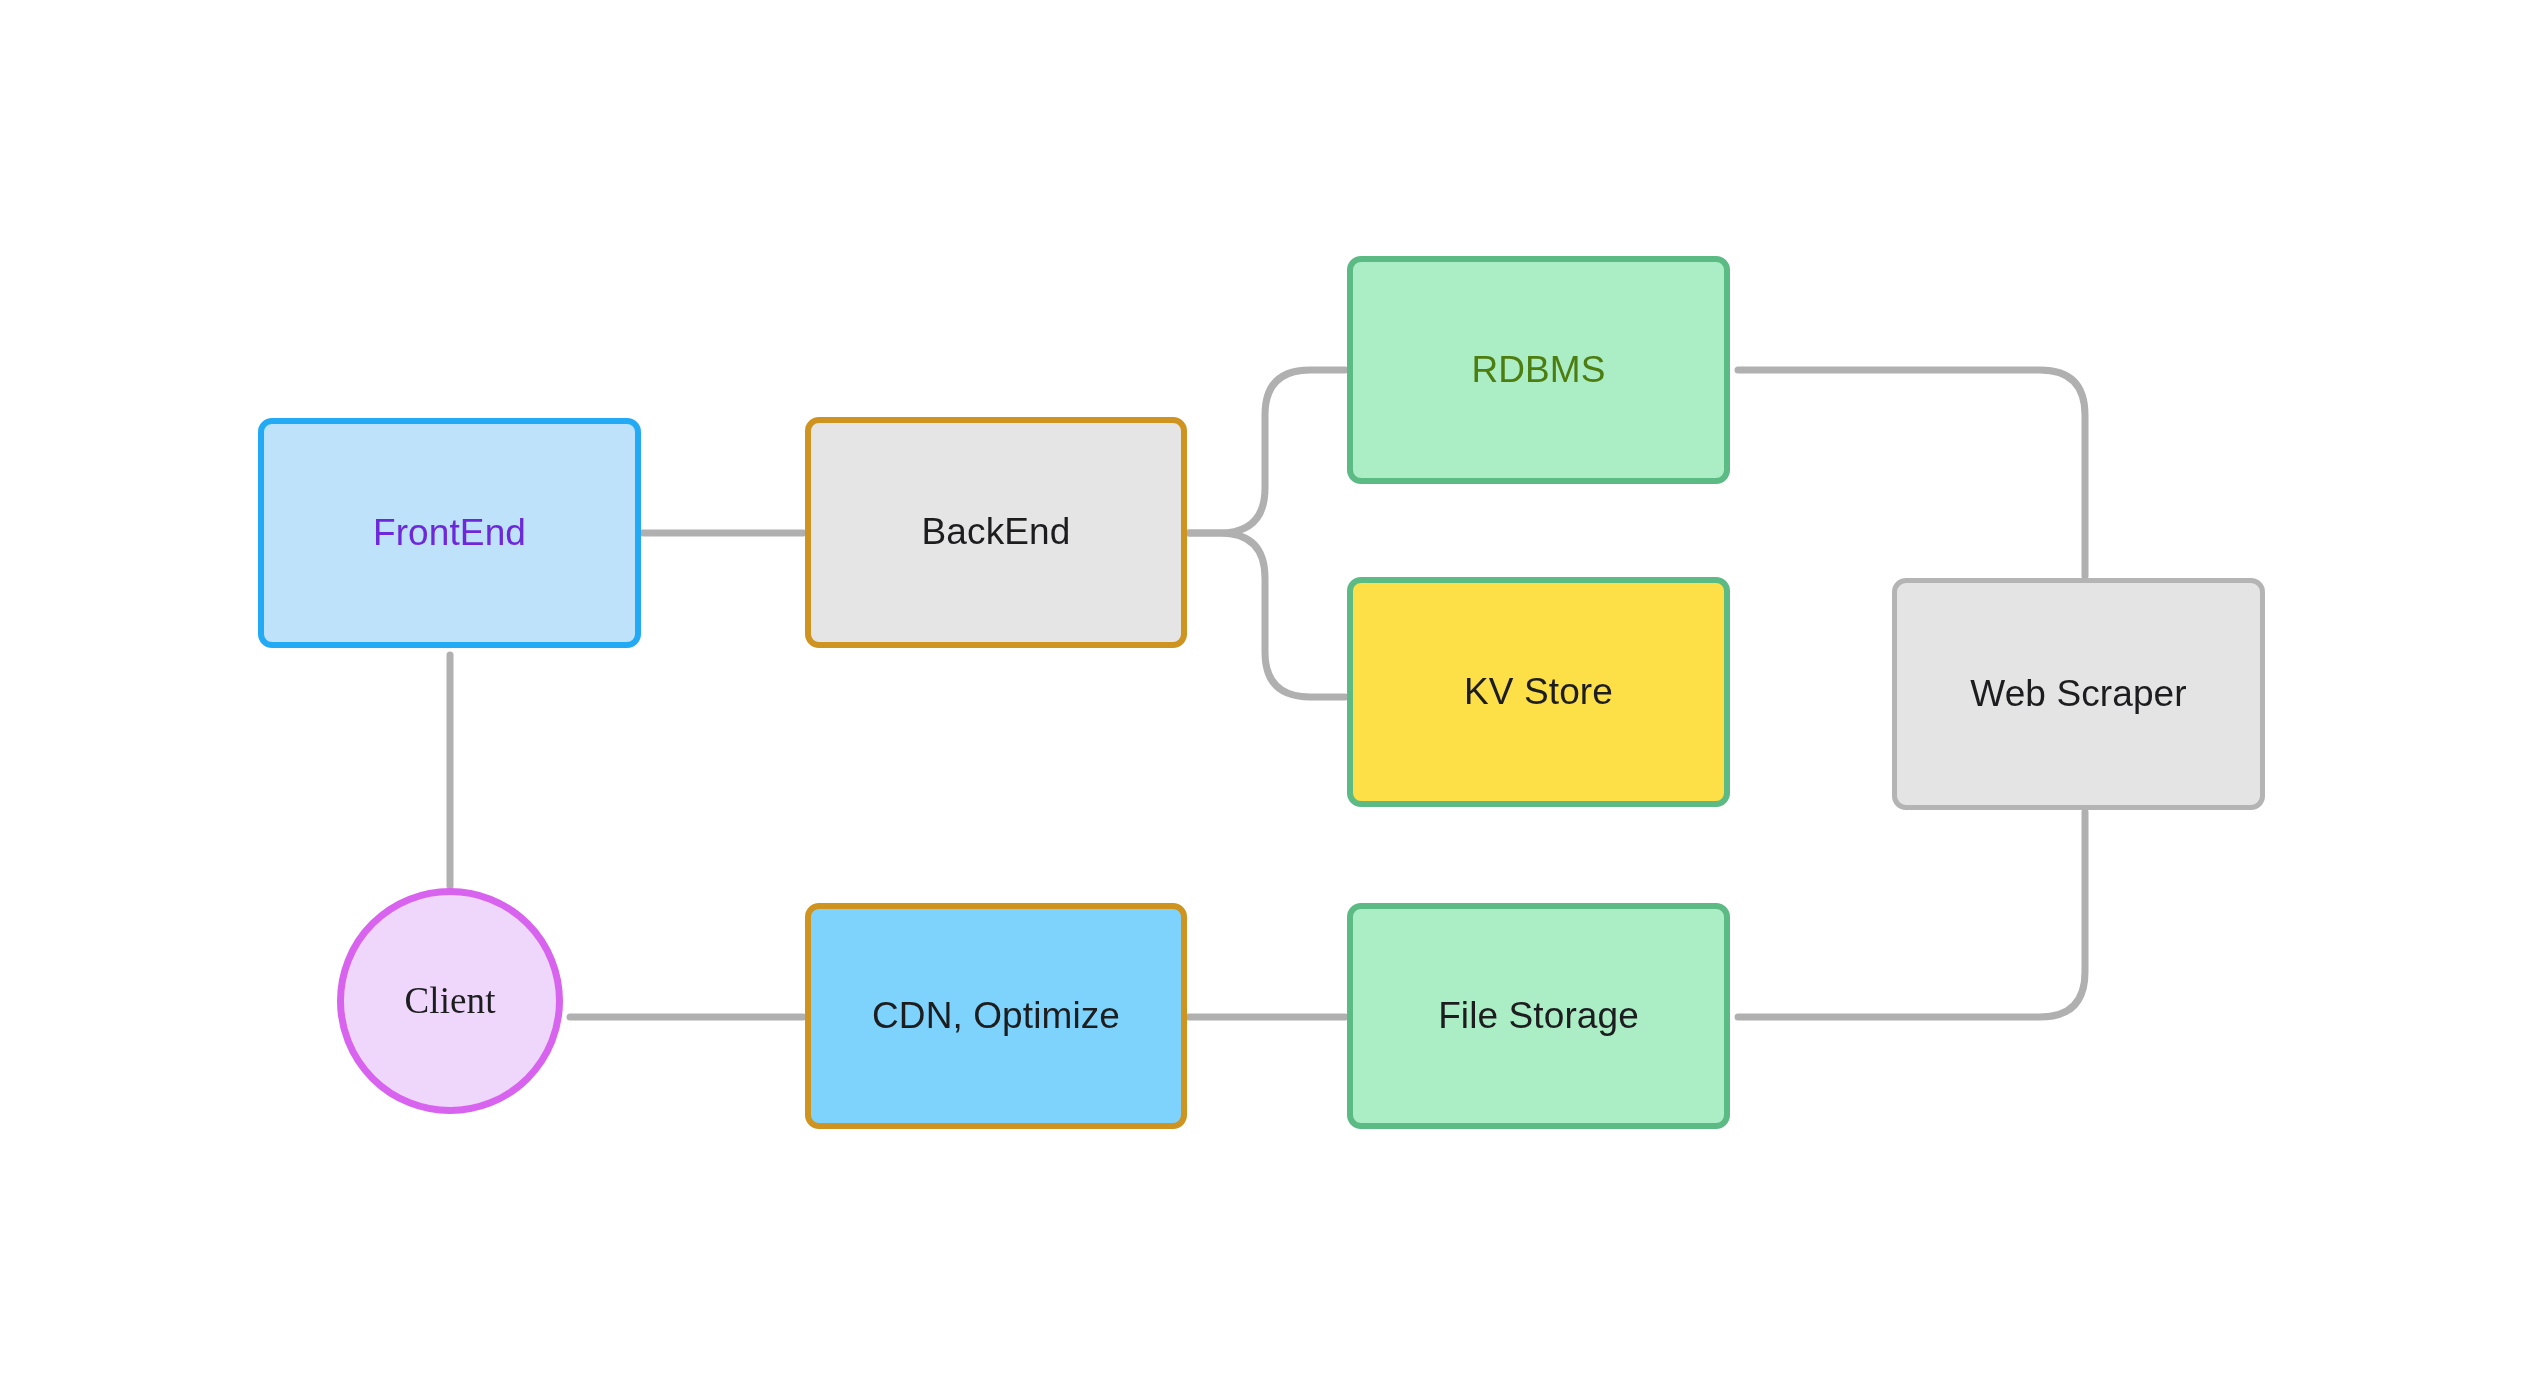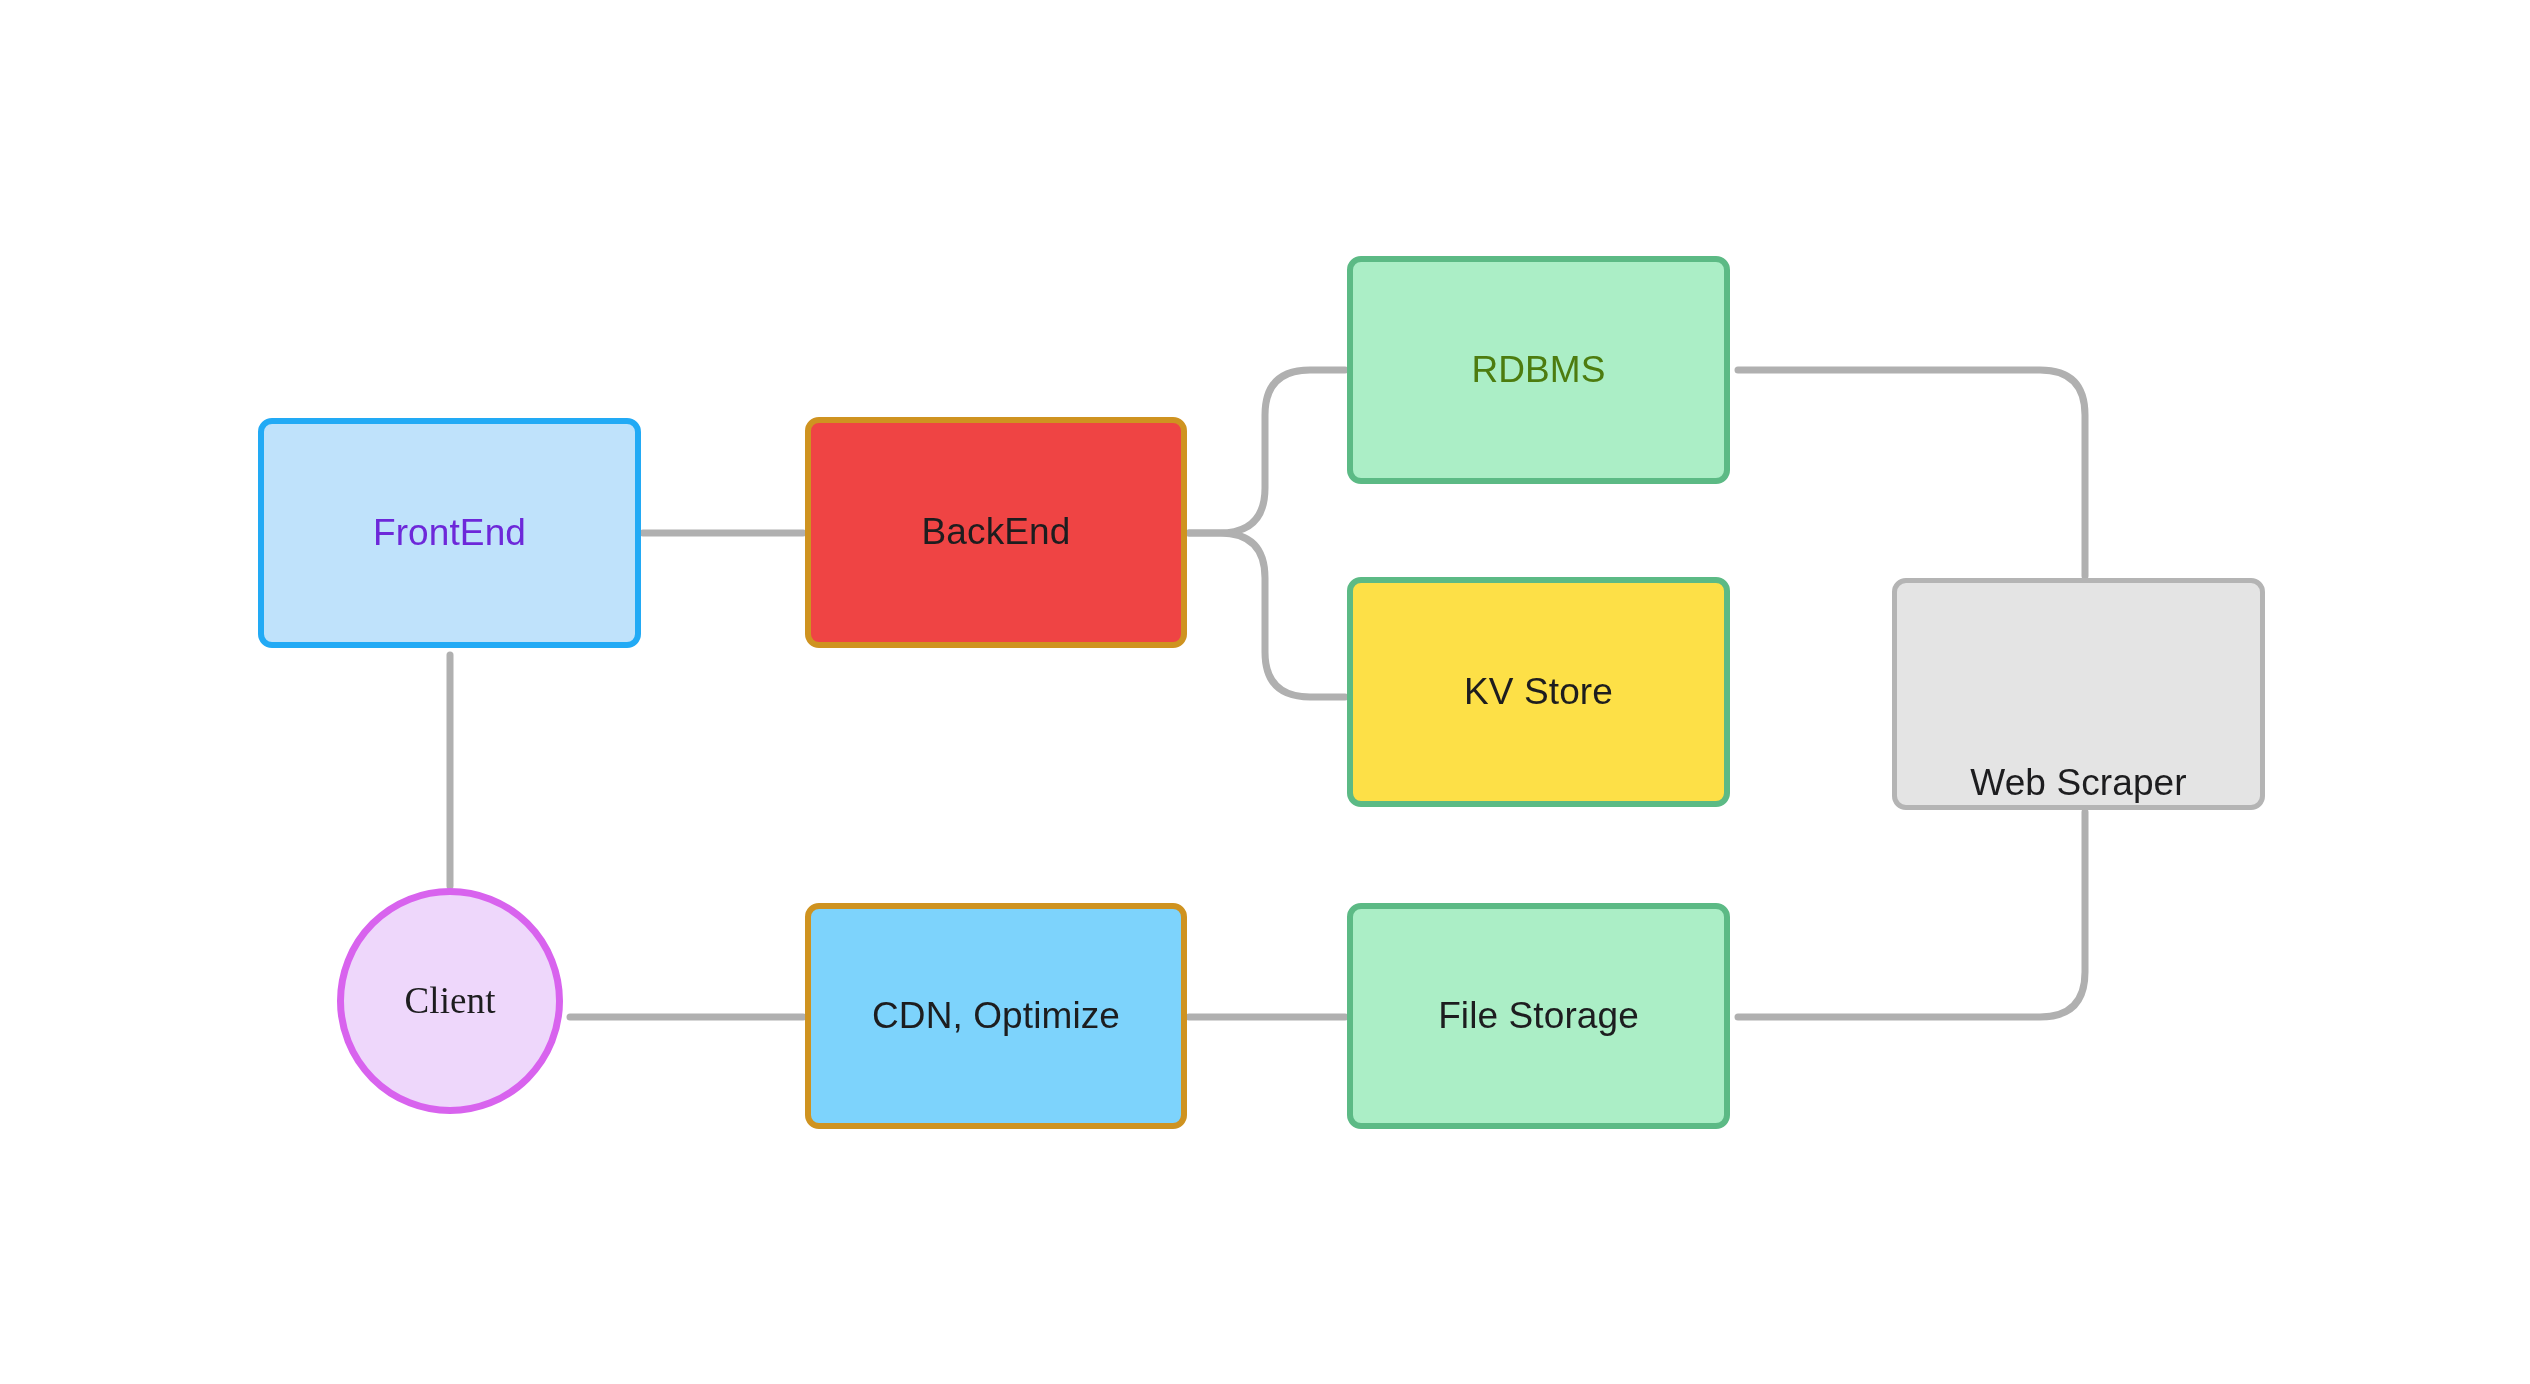--- a/index.html
+++ b/index.html
@@ -69,30 +69,30 @@
       <path d="M 1738 370 L 2040 370 Q 2085 370 2085 415 L 2085 576" fill="none" stroke="#b0b0b0" stroke-width="7" stroke-linecap="round" stroke-linejoin="round"></path>
       <path d="M 450 655 L 450 886" fill="none" stroke="#b0b0b0" stroke-width="7" stroke-linecap="round" stroke-linejoin="round"></path>
       <path d="M 570 1017 L 803 1017" fill="none" stroke="#b0b0b0" stroke-width="7" stroke-linecap="round" stroke-linejoin="round"></path>
       <path d="M 1189 1017 L 1345 1017" fill="none" stroke="#b0b0b0" stroke-width="7" stroke-linecap="round" stroke-linejoin="round"></path>
       <path d="M 1738 1017 L 2040 1017 Q 2085 1017 2085 972 L 2085 812" fill="none" stroke="#b0b0b0" stroke-width="7" stroke-linecap="round" stroke-linejoin="round"></path>
     </svg>
 
 <div class="node rect" style="left: 258px; top: 418px; width: 383px; height: 230px; background: rgb(191, 226, 251); border-color: rgb(34, 170, 245); border-width: 6px; color: #6d28d9;">
       <span class="node-label">FrontEnd</span>
     </div>
-    <div class="node rect" style="left: 805px; top: 417px; width: 382px; height: 231px; background: #ef4444; border-color: rgb(207, 147, 32); border-width: 6px; color: rgb(29, 29, 31);">
+    <div class="node rect" style="left: 805px; top: 417px; width: 382px; height: 231px; background: #e5e5e5; border-color: rgb(207, 147, 32); border-width: 6px; color: rgb(29, 29, 31);">
       <span class="node-label">BackEnd</span>
     </div>
     <div class="node rect" style="left: 1347px; top: 256px; width: 383px; height: 228px; background: rgb(171, 238, 198); border-color: rgb(92, 186, 133); border-width: 6px; color: #4d7c0f;">
       <span class="node-label">RDBMS</span>
     </div>
     <div class="node rect" style="left: 1347px; top: 577px; width: 383px; height: 230px; background: #fde047; border-color: rgb(92, 186, 133); border-width: 6px; color: rgb(29, 29, 31);">
       <span class="node-label">KV Store</span>
     </div>
-    <div class="node rect" style="left: 1892px; top: 578px; width: 373px; height: 232px; background: rgb(228, 228, 228); border-color: rgb(180, 180, 180); border-width: 5px; color: rgb(29, 29, 31); align-items: flex-end;">
+    <div class="node rect" style="left: 1892px; top: 578px; width: 373px; height: 232px; background: rgb(228, 228, 228); border-color: rgb(180, 180, 180); border-width: 5px; color: rgb(29, 29, 31);">
       <span class="node-label">Web Scraper</span>
     </div>
     <div class="node circle" style="left: 337px; top: 888px; width: 226px; height: 226px; background: rgb(238, 215, 251); border-color: rgb(216, 99, 238); border-width: 7px; color: rgb(29, 29, 31);">
       <span class="node-label">Client</span>
     </div>
     <div class="node rect" style="left: 805px; top: 903px; width: 382px; height: 226px; background: #7dd3fc; border-color: rgb(207, 147, 32); border-width: 6px; color: rgb(29, 29, 31);">
       <span class="node-label">CDN, Optimize</span>
     </div>
     <div class="node rect" style="left: 1347px; top: 903px; width: 383px; height: 226px; background: rgb(171, 238, 198); border-color: rgb(92, 186, 133); border-width: 6px; color: rgb(29, 29, 31);">
       <span class="node-label">File Storage</span>

